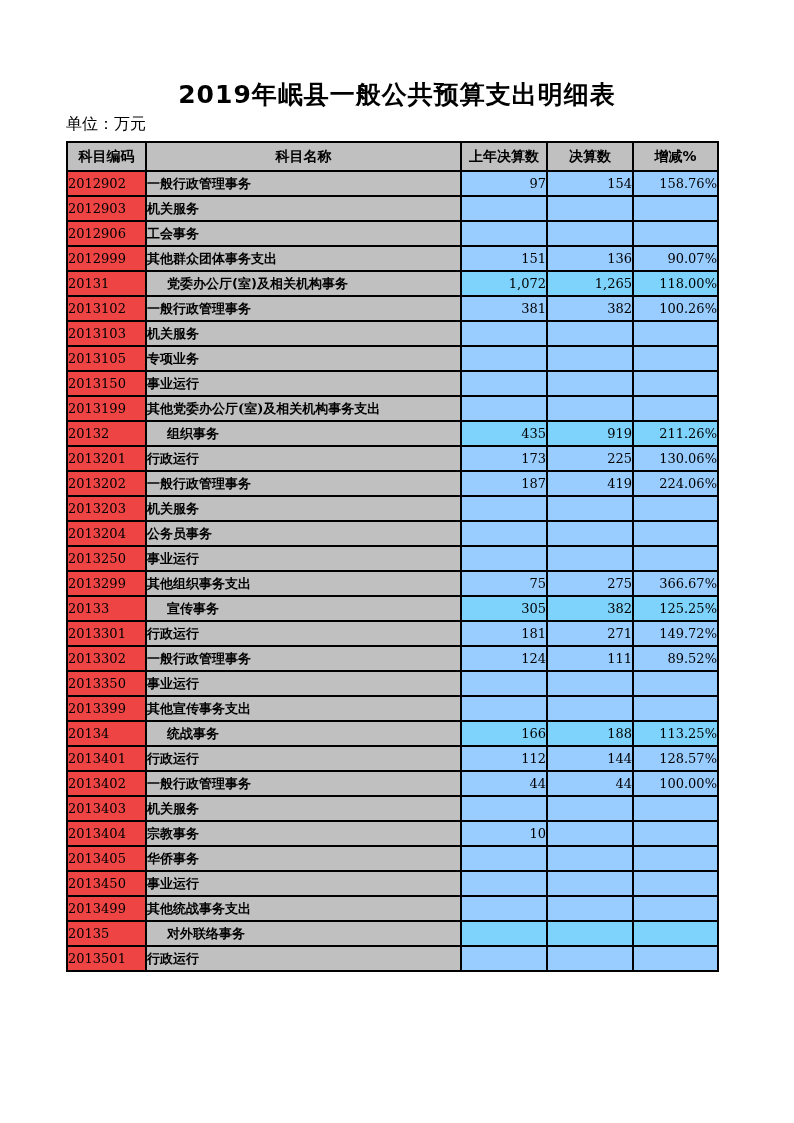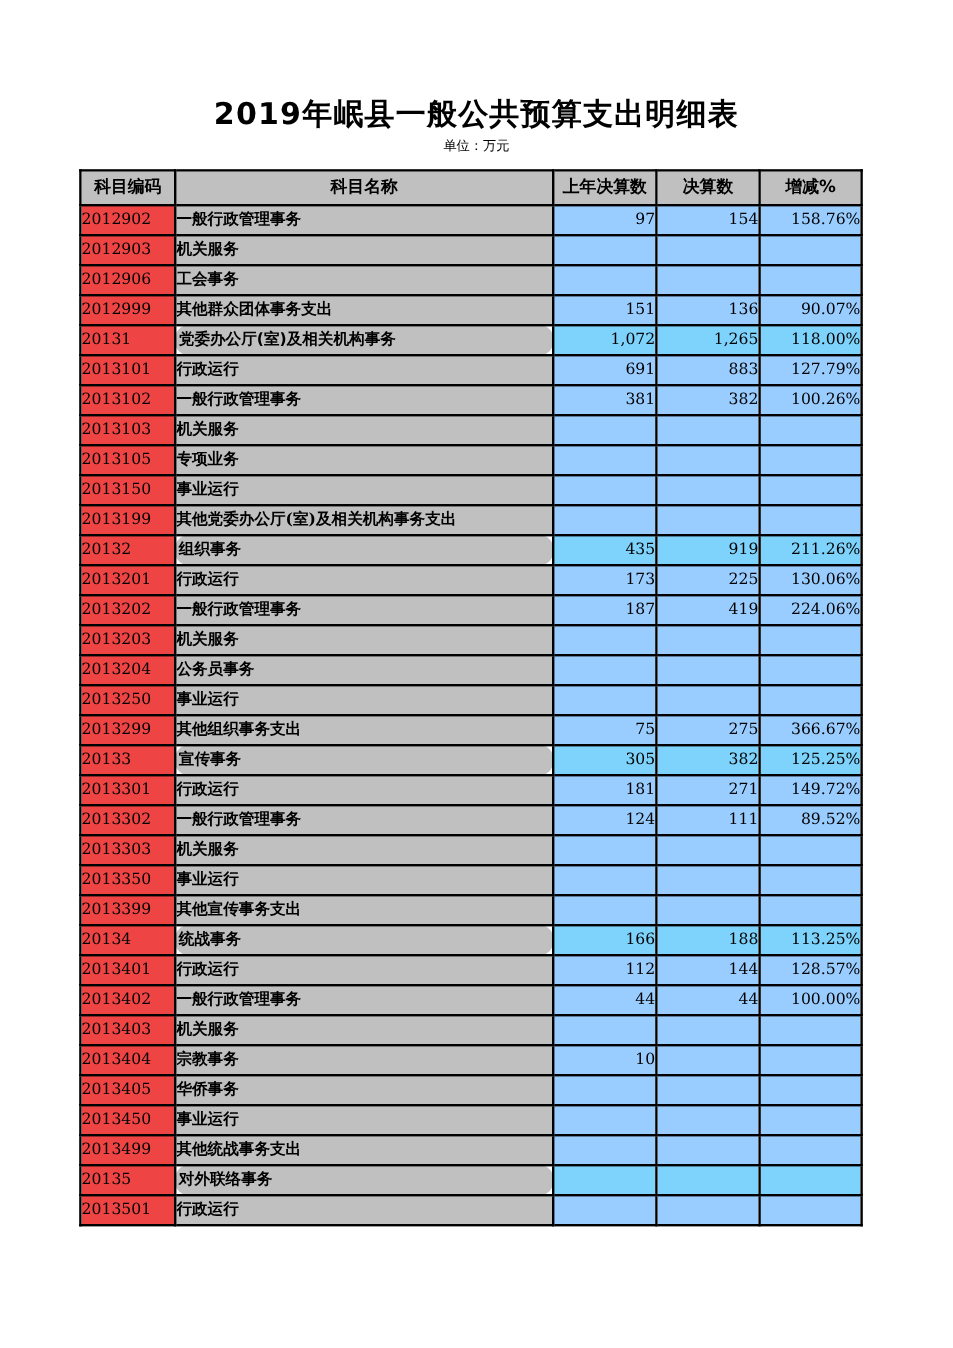--- a/index.html
+++ b/index.html
@@ -26,22 +26,22 @@
     font-size: 25px;
     font-weight: bold;
     font-family: "DejaVu Sans", "Liberation Sans", sans-serif;
     letter-spacing: 1px;
   }
   .unit-label {
     position: absolute;
     top: 114px;
     left: 66px;
     width: 662px;
-    text-align: center;
-    font-size: 11px;
+    text-align: left;
+    font-size: 16px;
     font-family: "DejaVu Serif", "Liberation Serif", serif;
   }
   table.budget {
     position: absolute;
     left: 66px;
     top: 141px;
     width: 651px;
     border-collapse: collapse;
     table-layout: fixed;
   }
@@ -75,24 +75,23 @@
     padding-left: 25px;
     text-align: left;
     font-weight: bold;
   }
   td.num {
     background: #99ccff;
     text-align: right;
     padding-right: 7px;
   }
   tr.section td.name {
-    padding-left: 2px;
+    padding-left: 20px;
     font-weight: bold;
     font-family: "DejaVu Sans", "Liberation Sans", sans-serif;
-    border-radius: 11px;
   }
   tr.section td.num {
     background: #7dd3fc;
   }
 </style>
 </head>
 <body>
 
 <div class="page">
   <h1 class="title">2019年岷县一般公共预算支出明细表</h1>
@@ -144,27 +143,20 @@
           <td class="num">90.07%</td>
         </tr>
         <tr class="section">
           <td class="code">20131</td>
           <td class="name">党委办公厅(室)及相关机构事务</td>
           <td class="num">1,072</td>
           <td class="num">1,265</td>
           <td class="num">118.00%</td>
         </tr>
         <tr>
-          <td class="code">2013101</td>
-          <td class="name">行政运行</td>
-          <td class="num">691</td>
-          <td class="num">883</td>
-          <td class="num">127.79%</td>
-        </tr>
-        <tr>
           <td class="code">2013102</td>
           <td class="name">一般行政管理事务</td>
           <td class="num">381</td>
           <td class="num">382</td>
           <td class="num">100.26%</td>
         </tr>
         <tr>
           <td class="code">2013103</td>
           <td class="name">机关服务</td>
           <td class="num"></td>
@@ -256,27 +248,20 @@
           <td class="num">149.72%</td>
         </tr>
         <tr>
           <td class="code">2013302</td>
           <td class="name">一般行政管理事务</td>
           <td class="num">124</td>
           <td class="num">111</td>
           <td class="num">89.52%</td>
         </tr>
         <tr>
-          <td class="code">2013303</td>
-          <td class="name">机关服务</td>
-          <td class="num"></td>
-          <td class="num"></td>
-          <td class="num"></td>
-        </tr>
-        <tr>
           <td class="code">2013350</td>
           <td class="name">事业运行</td>
           <td class="num"></td>
           <td class="num"></td>
           <td class="num"></td>
         </tr>
         <tr>
           <td class="code">2013399</td>
           <td class="name">其他宣传事务支出</td>
           <td class="num"></td>

